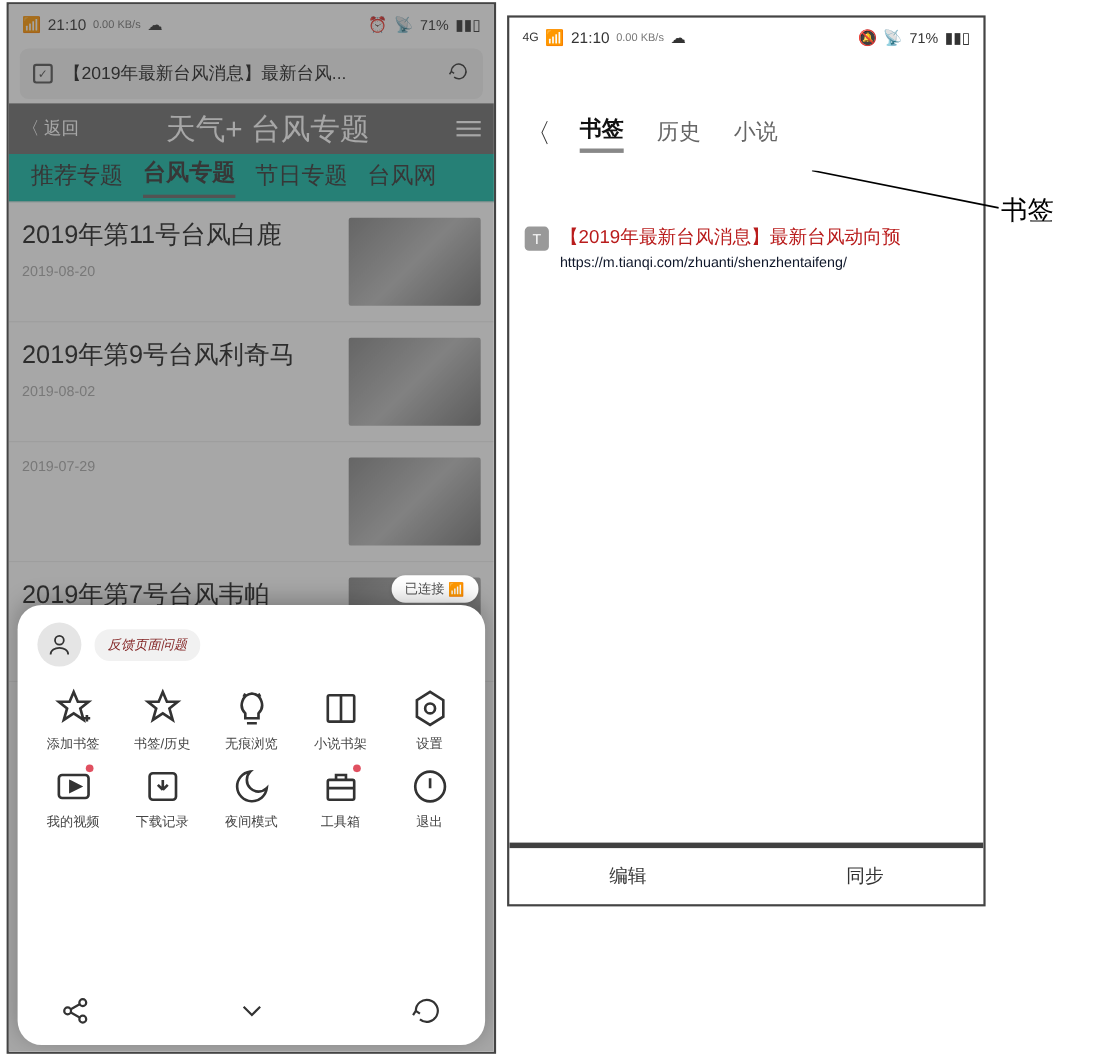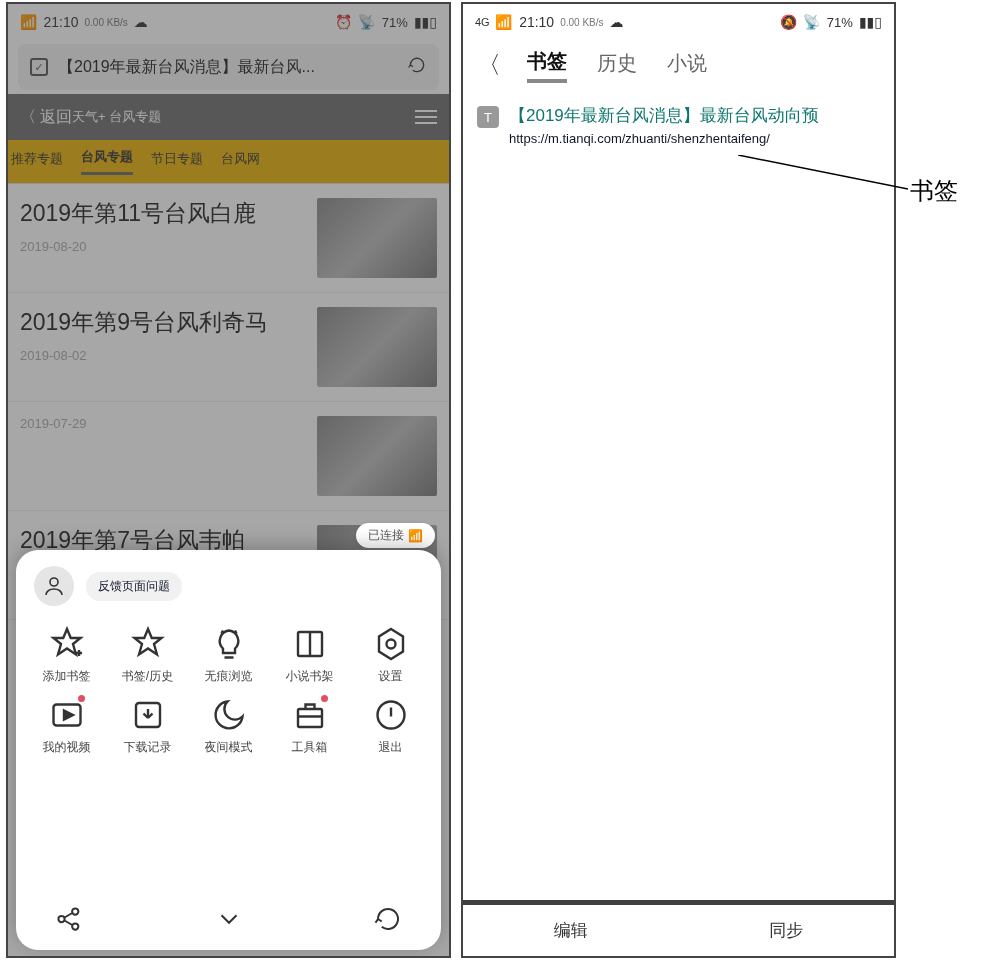--- a/index.html
+++ b/index.html
@@ -12,21 +12,21 @@
   }
   .container { display: flex; height: 100%; }
   .phone {
     border: 2px solid #444;
     position: relative;
     display: flex;
     flex-direction: column;
     overflow: hidden;
   }
   .phone-left { width: 445px; height: 956px; margin: 2px 2px 2px 6px; }
-  .phone-right { width: 435px; height: 956px; margin: 2px 2px 2px 8px; }
+  .phone-right { width: 435px; height: 810px; margin: 14px 2px 2px 8px; gap: 44px; }
 
   
   .dim-overlay {
     position: absolute; inset: 0; background: rgba(60,60,60,0.45);
     pointer-events: none; z-index: 3;
   }
   .status-bar {
     height: 36px; display: flex; align-items: center; justify-content: space-between;
     padding: 0 12px; font-size: 14px; color: #333;
   }
@@ -39,27 +39,27 @@
     color: #222; font-size: 16px;
   }
   .url-bar .shield { width:18px;height:18px;border:2px solid #555;border-radius:3px;display:flex;align-items:center;justify-content:center;font-size:11px;color:#555; }
   .url-bar .reload { margin-left:auto; }
 
   .nav-header {
     height: 46px; background: #6e6e6e; color: #fff; display: flex; align-items: center;
     justify-content: space-between; padding: 0 12px; font-size: 18px;
   }
   .nav-header .back { font-size:16px; display:flex; align-items:center; gap:4px; }
-  .nav-header .title { flex:1; text-align:left; font-size:13px; }
+  .nav-header .title { flex:1; text-align:center; font-size:27px; }
   .nav-header .menu { width:22px; display:flex; flex-direction:column; gap:4px; }
   .nav-header .menu span { height:2px; background:#fff; display:block; }
 
   .category-tabs {
-    height: 44px; display:flex; align-items:center; gap:18px; padding:0 3px;
-    border-bottom:1px solid #ddd; font-size:13px; color:#333; background:#eab308;
+    height: 44px; display:flex; align-items:center; gap:18px; padding:0 20px;
+    border-bottom:1px solid #ddd; font-size:21px; color:#333; background:#14b8a6;
   }
   .category-tabs .ctab { padding-bottom:6px; }
   .category-tabs .ctab.active { border-bottom:3px solid #666; font-weight:600; }
 
   .article-list { flex:1; overflow:hidden; background:#fff; }
   .article-item {
     display:flex; justify-content:space-between; align-items:flex-start;
     padding:14px 12px; border-bottom:1px solid #eee; gap:10px;
   }
   .article-text { flex:1; }
@@ -81,21 +81,21 @@
     position:absolute; left:8px; right:8px; bottom:6px; height:400px;
     background:#fff; border-radius:22px; z-index:5; padding:16px 18px 10px 18px;
     box-shadow:0 -4px 20px rgba(0,0,0,0.25);
     display:flex; flex-direction:column;
   }
   .sheet-top { display:flex; align-items:center; gap:12px; margin-bottom:20px; }
   .avatar { width:40px; height:40px; border-radius:50%; background:#e5e5e5; display:flex;align-items:center;justify-content:center; }
   .avatar svg { width:24px;height:24px; }
   .username { font-size:16px; color:#333; flex:1; }
   .feedback-btn {
-    background:#f1f1f1; color:#0f172a; font-size:12px; padding:6px 12px; border-radius:14px;
+    background:#f1f1f1; color:#7f1d1d; font-size:12px; padding:6px 12px; border-radius:14px;font-style:italic;
   }
   .sheet-grid {
     display:grid; grid-template-columns:repeat(5,1fr); gap:12px 16px;
     text-align:center;
   }
   .grid-item { display:flex; flex-direction:column; align-items:center; gap:6px; }
   .grid-icon {
     width:36px; height:36px; display:flex; align-items:center; justify-content:center;
     position:relative;
   }
@@ -117,21 +117,21 @@
   .tabs-header .tab.active { color:#111; font-weight:600; border-bottom:4px solid #888; }
 
   .bookmark-item {
     display:flex; align-items:flex-start; gap:10px; padding:14px 14px;
   }
   .bm-icon {
     width:22px;height:22px; background:#999; color:#fff; font-size:13px;
     border-radius:4px; display:flex; align-items:center; justify-content:center; margin-top:2px;
   }
   .bm-text { flex:1; overflow:hidden; }
-  .bm-title { font-size:17px; color:#0f766e; margin-bottom:4px; white-space:nowrap; overflow:hidden; text-overflow:ellipsis; }
+  .bm-title { font-size:17px; color:#b91c1c; margin-bottom:4px; white-space:nowrap; overflow:hidden; text-overflow:ellipsis; }
   .bm-url { font-size:13px; color:#0f172a; white-space:nowrap; overflow:hidden; text-overflow:ellipsis; }
 
   .footer-bar {
     margin-top:auto; height:56px; display:flex; border-top:5px solid #404040;
   }
   .footer-bar .f-btn {
     flex:1; display:flex; align-items:center; justify-content:center;
     font-size:17px; color:#333;
   }
 

